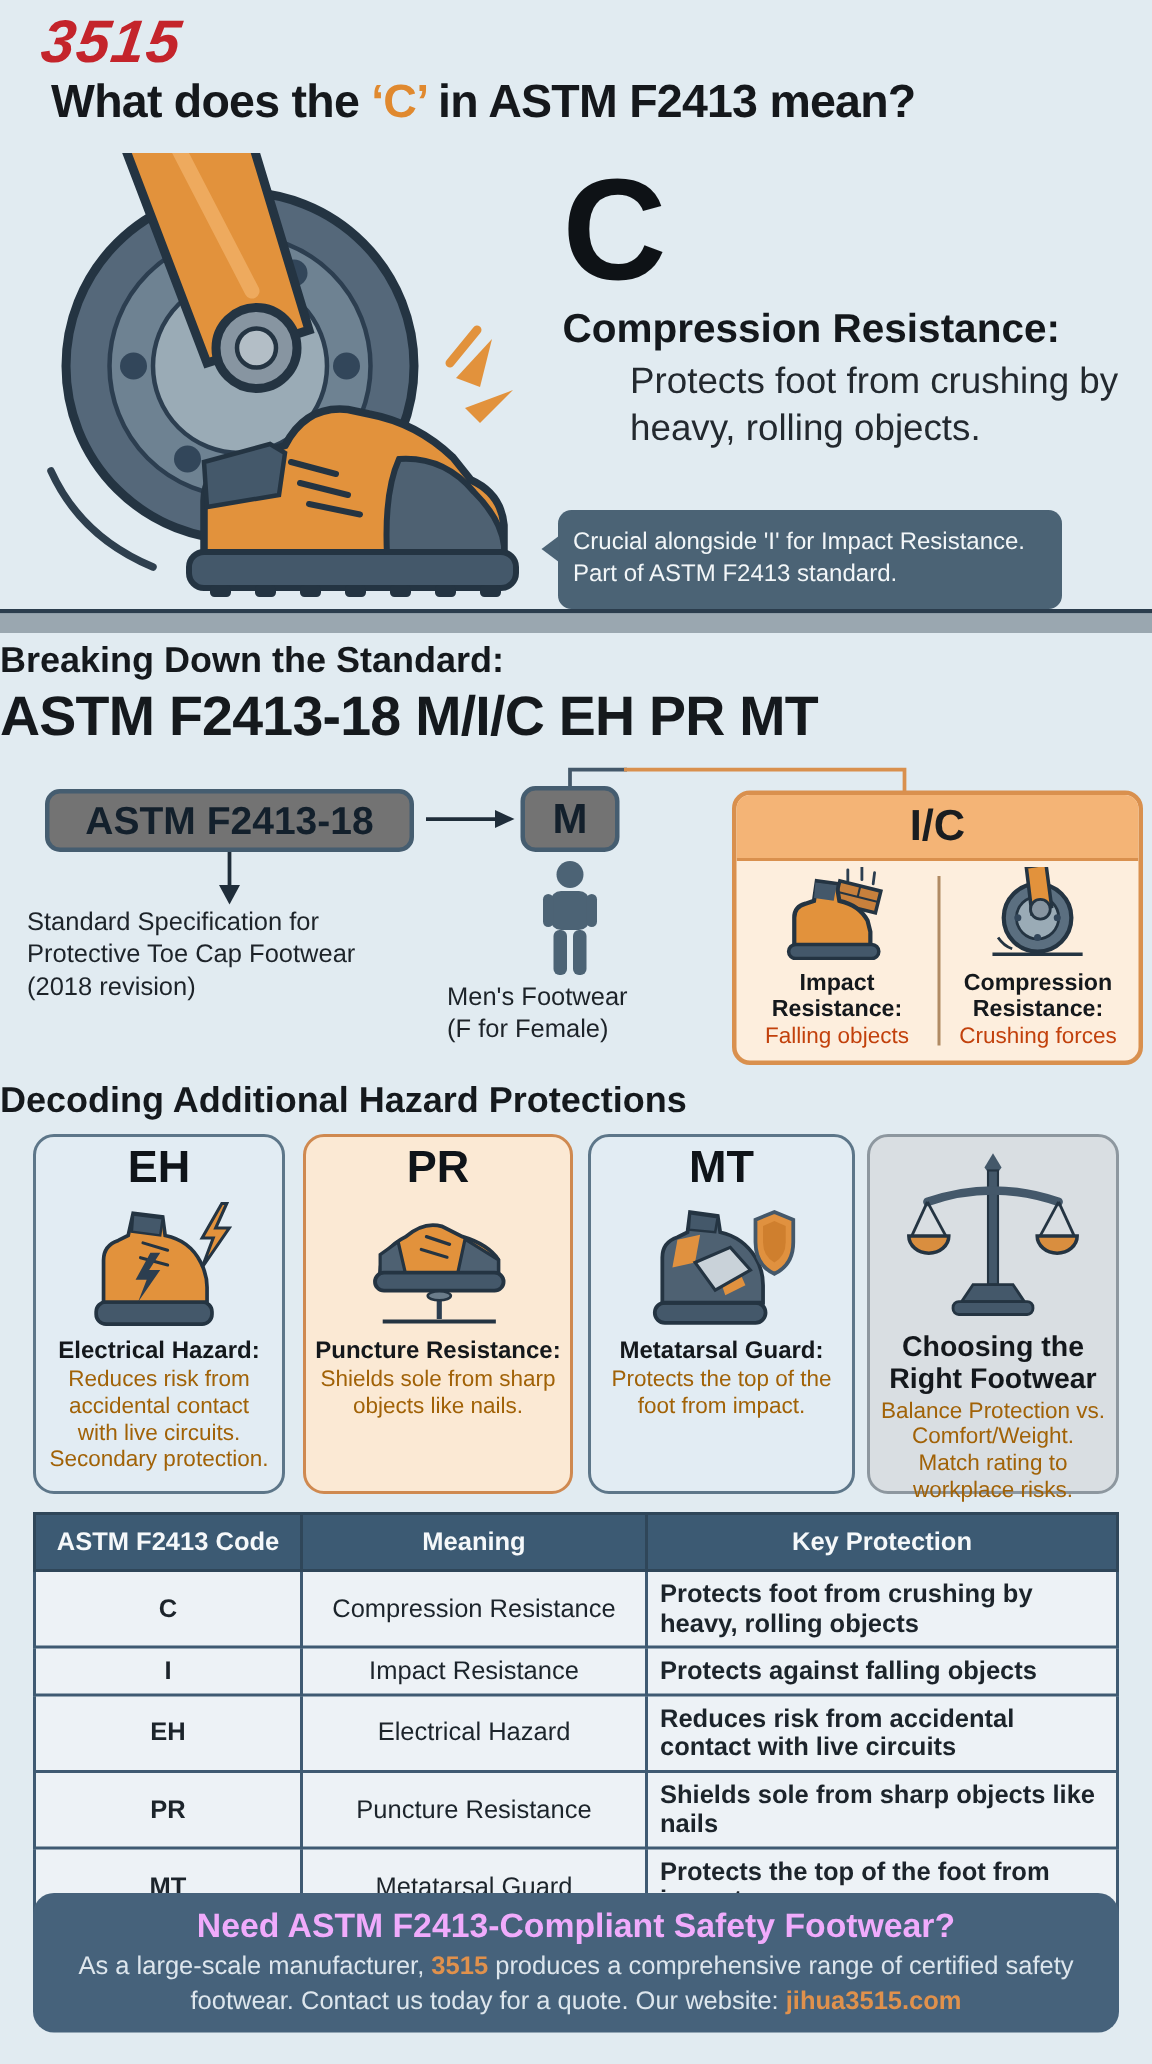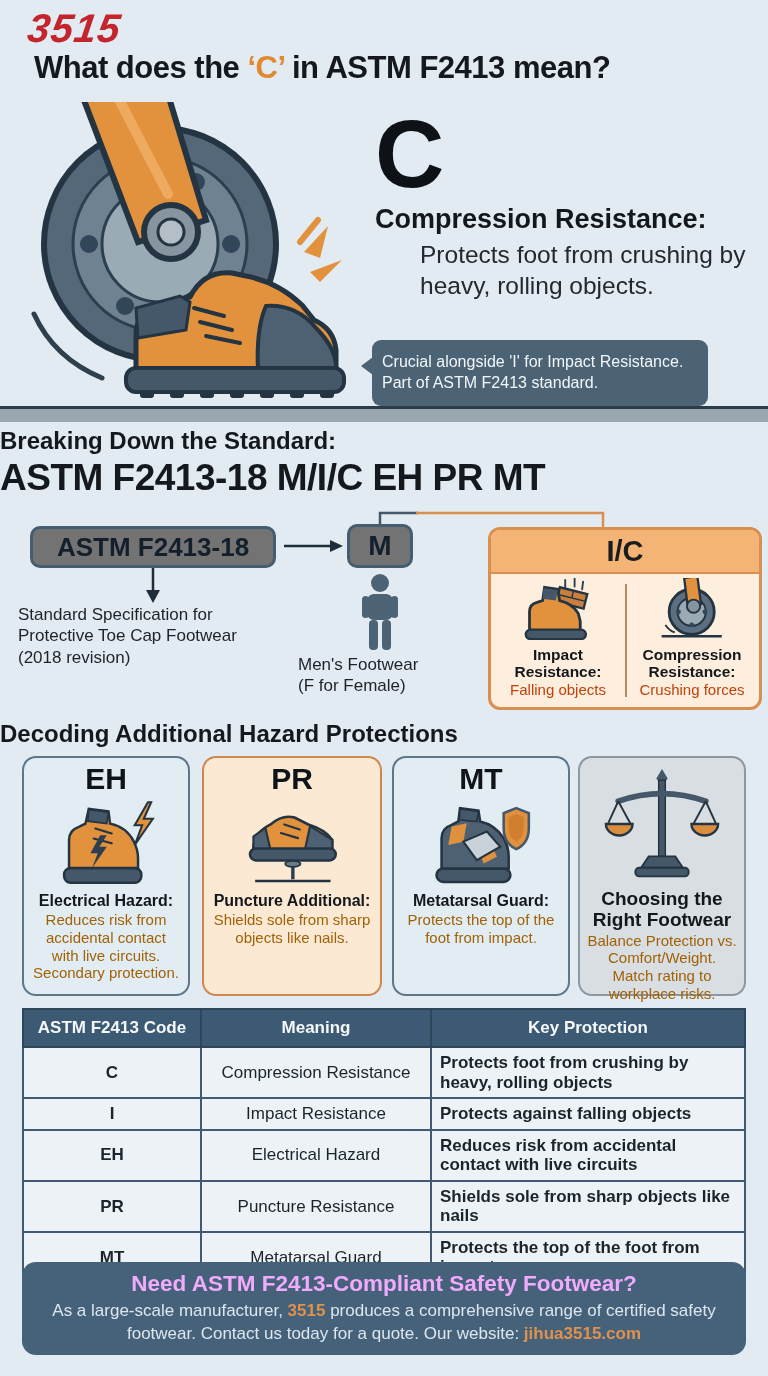--- a/index.html
+++ b/index.html
@@ -261,21 +261,21 @@
         <g stroke="#243442" stroke-width="2.5" stroke-linecap="round">
           <line x1="52" y1="32" x2="70" y2="38"></line>
             <line x1="48" y1="42" x2="68" y2="48"></line>
         </g>
         <rect x="12" y="60" width="100" height="14" rx="7" fill="#44586a" stroke="#243442" stroke-width="3"></rect>
         <line x1="62" y1="78" x2="62" y2="96" stroke="#2c3e50" stroke-width="4"></line>
         <ellipse cx="62" cy="78" rx="9" ry="3.5" fill="#6a7c8a" stroke="#243442" stroke-width="2"></ellipse>
         <line x1="18" y1="98" x2="106" y2="98" stroke="#243442" stroke-width="3"></line>
       </svg>
     </div>
-    <div class="card-title pre">Puncture Additional:</div>
+    <div class="card-title pre">Puncture Resistance:</div>
     <div class="card-body pre">Shields sole from sharp
 objects like nails.</div>
   </div>
 
   <div class="abs card card-mt theme-blue">
     <div class="card-code">MT</div>
     <div class="card-icon">
       <svg viewBox="0 0 122 112" width="114" height="94">
         <rect x="8" y="84" width="88" height="16" rx="8" fill="#44586a" stroke="#243442" stroke-width="3"></rect>
         <path d="M14 84 L14 48 Q14 36 26 32 L34 28 L36 12 L58 15 L60 28 Q78 32 88 48 Q94 58 94 70 L94 84 Z" fill="#4e6172" stroke="#243442" stroke-width="3"></path>

